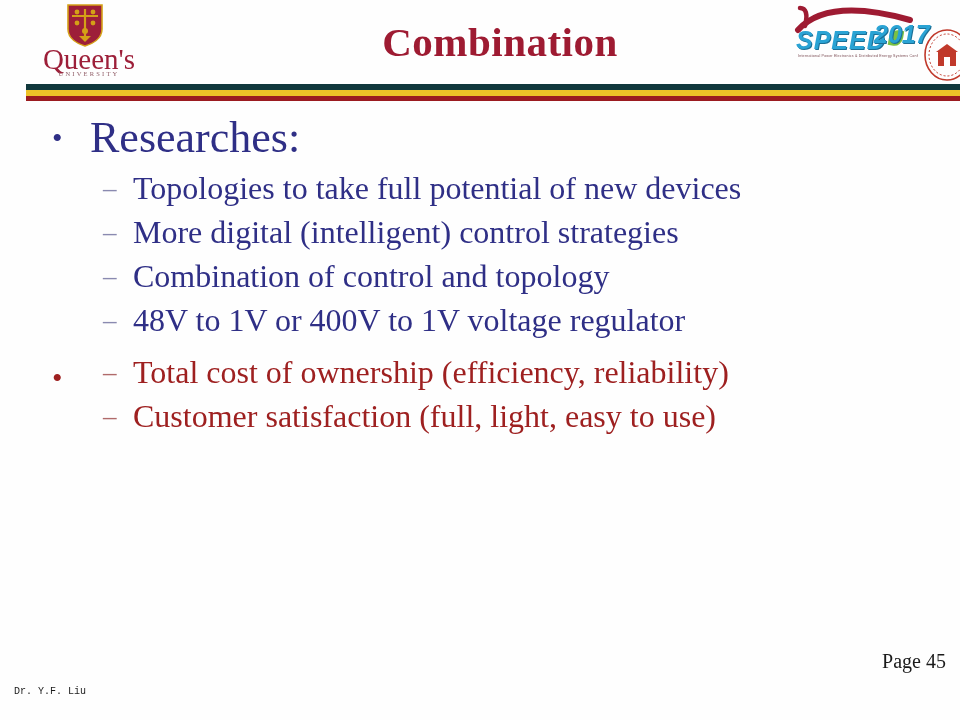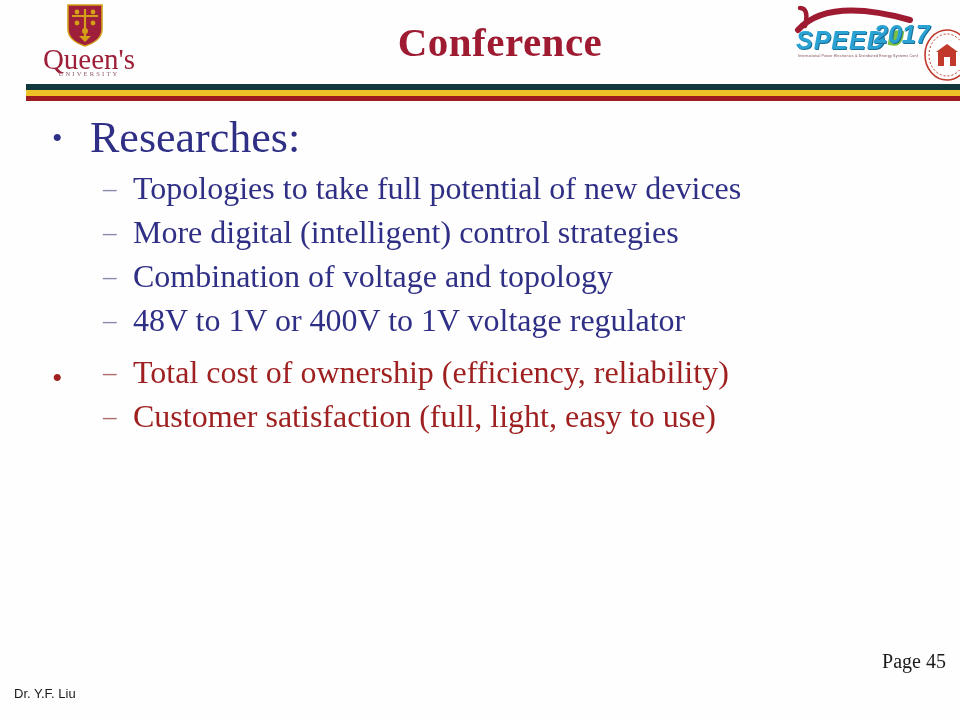--- a/index.html
+++ b/index.html
@@ -180,22 +180,22 @@
   .sub-bullet.red .marker { color: #b06a6a; }
 
   .group { margin: 0; }
   #group-applications { margin-top: 8px; }
 
   
   #footer-author {
     position: absolute;
     left: 14px; top: 686px;
     color: #1a1a1a;
-    font-size: 13px;
-    font-family: Liberation Sans, sans-serif;
+    font-size: 10px;
+    font-family: Liberation Mono, monospace;
   }
   #footer-page {
     position: absolute;
     right: 14px; top: 650px;
     color: #1a1a1a;
     font-size: 20px;
     font-family: "Liberation Serif", "DejaVu Serif", serif;
   }
 </style>
 </head>
@@ -211,21 +211,21 @@
       <circle cx="27" cy="9" r="2.4" fill="#d4a017"></circle>
       <circle cx="11" cy="20" r="2.4" fill="#d4a017"></circle>
       <circle cx="27" cy="20" r="2.4" fill="#d4a017"></circle>
       <circle cx="19" cy="28" r="3" fill="#d4a017"></circle>
       <path d="M13 33 H25 L19 39 Z" fill="#d4a017"></path>
     </svg>
     <div id="queens-wordmark">Queen's</div>
     <div id="queens-subtext">UNIVERSITY</div>
   </div>
 
-  <div id="slide-title">Conference</div>
+  <div id="slide-title">Combination</div>
 
   <div id="speed-logo">
     <svg id="speed-swoosh" viewBox="0 0 130 34">
       <path d="M8 26 C30 2 70 2 120 16" stroke="#9e1b32" stroke-width="6" fill="none" stroke-linecap="round"></path>
       <path d="M10 4 C16 4 18 10 15 22" stroke="#9e1b32" stroke-width="4.5" fill="none" stroke-linecap="round"></path>
     </svg>
     <div id="speed-word">SPEED</div>
     <div id="speed-leaf"></div>
     <div id="speed-year">2017</div>
     <div id="speed-tagline">International Power Electronics &amp; Distributed Energy Systems Conference, April 2017</div>
@@ -256,21 +256,21 @@
     <div class="sub-bullet">
       <span class="marker">–</span>
       <span>Topologies to take full potential of new devices</span>
     </div>
     <div class="sub-bullet">
       <span class="marker">–</span>
       <span>More digital (intelligent) control strategies</span>
     </div>
     <div class="sub-bullet">
       <span class="marker">–</span>
-      <span>Combination of voltage and topology</span>
+      <span>Combination of control and topology</span>
     </div>
     <div class="sub-bullet">
       <span class="marker">–</span>
       <span>48V to 1V or 400V to 1V voltage regulator</span>
     </div>
   </div>
 
   <div class="group" id="group-applications">
     <div class="top-bullet red">
       <span class="marker">•</span>

